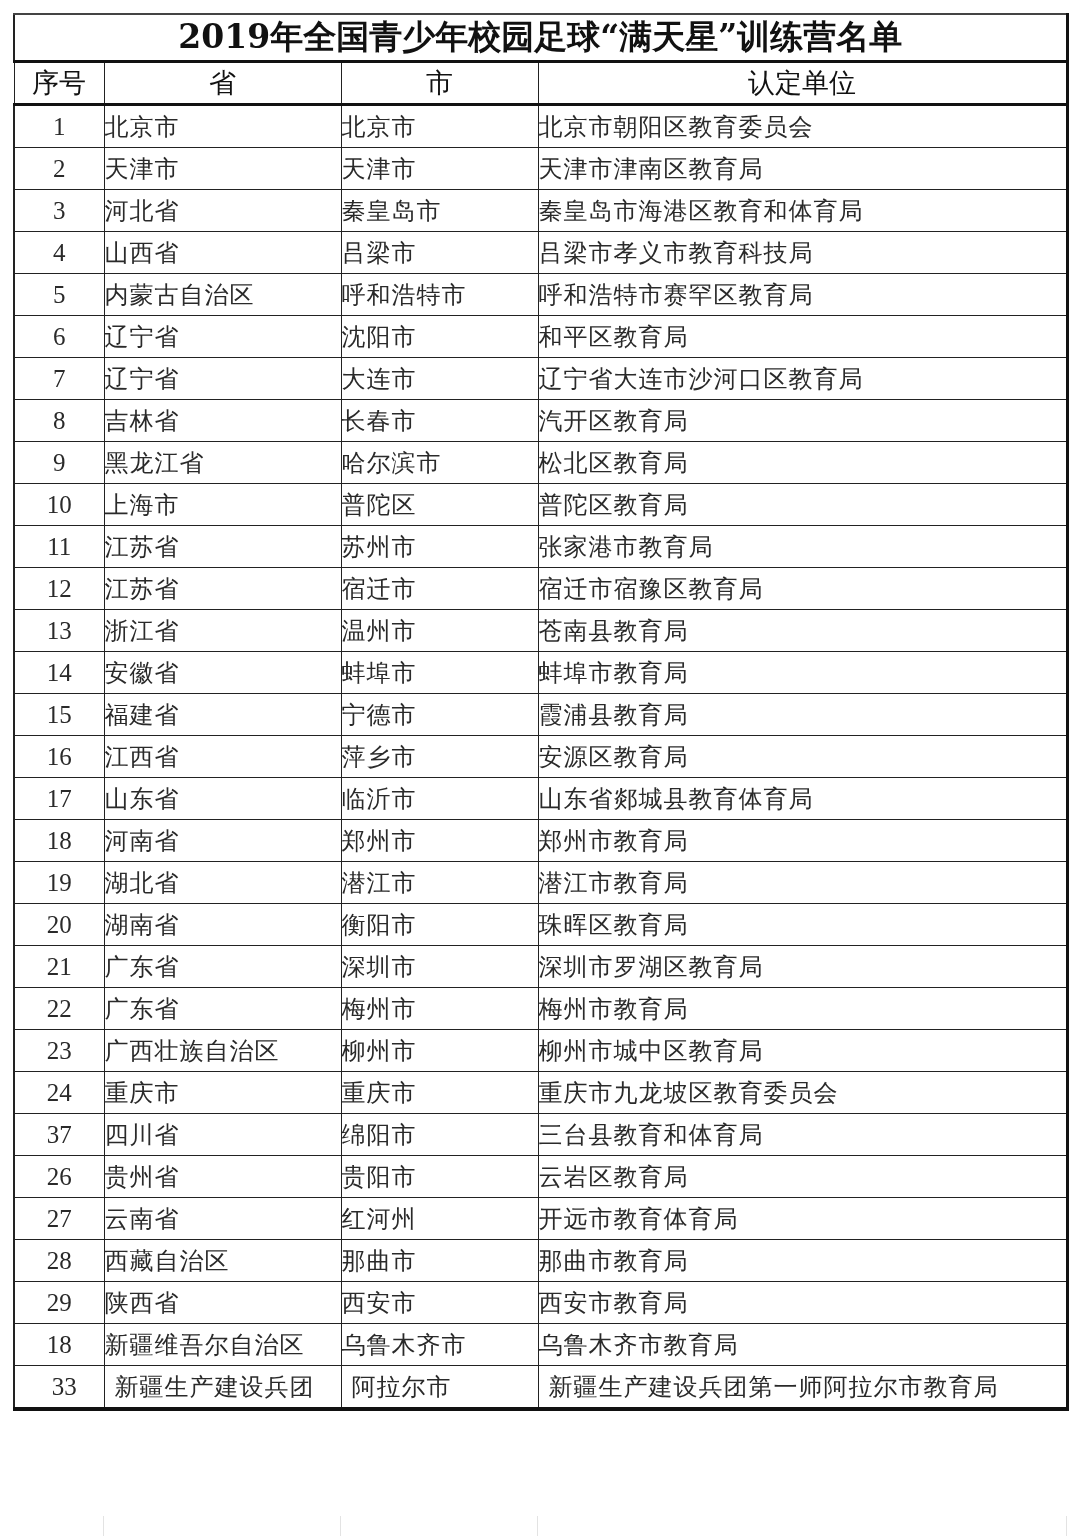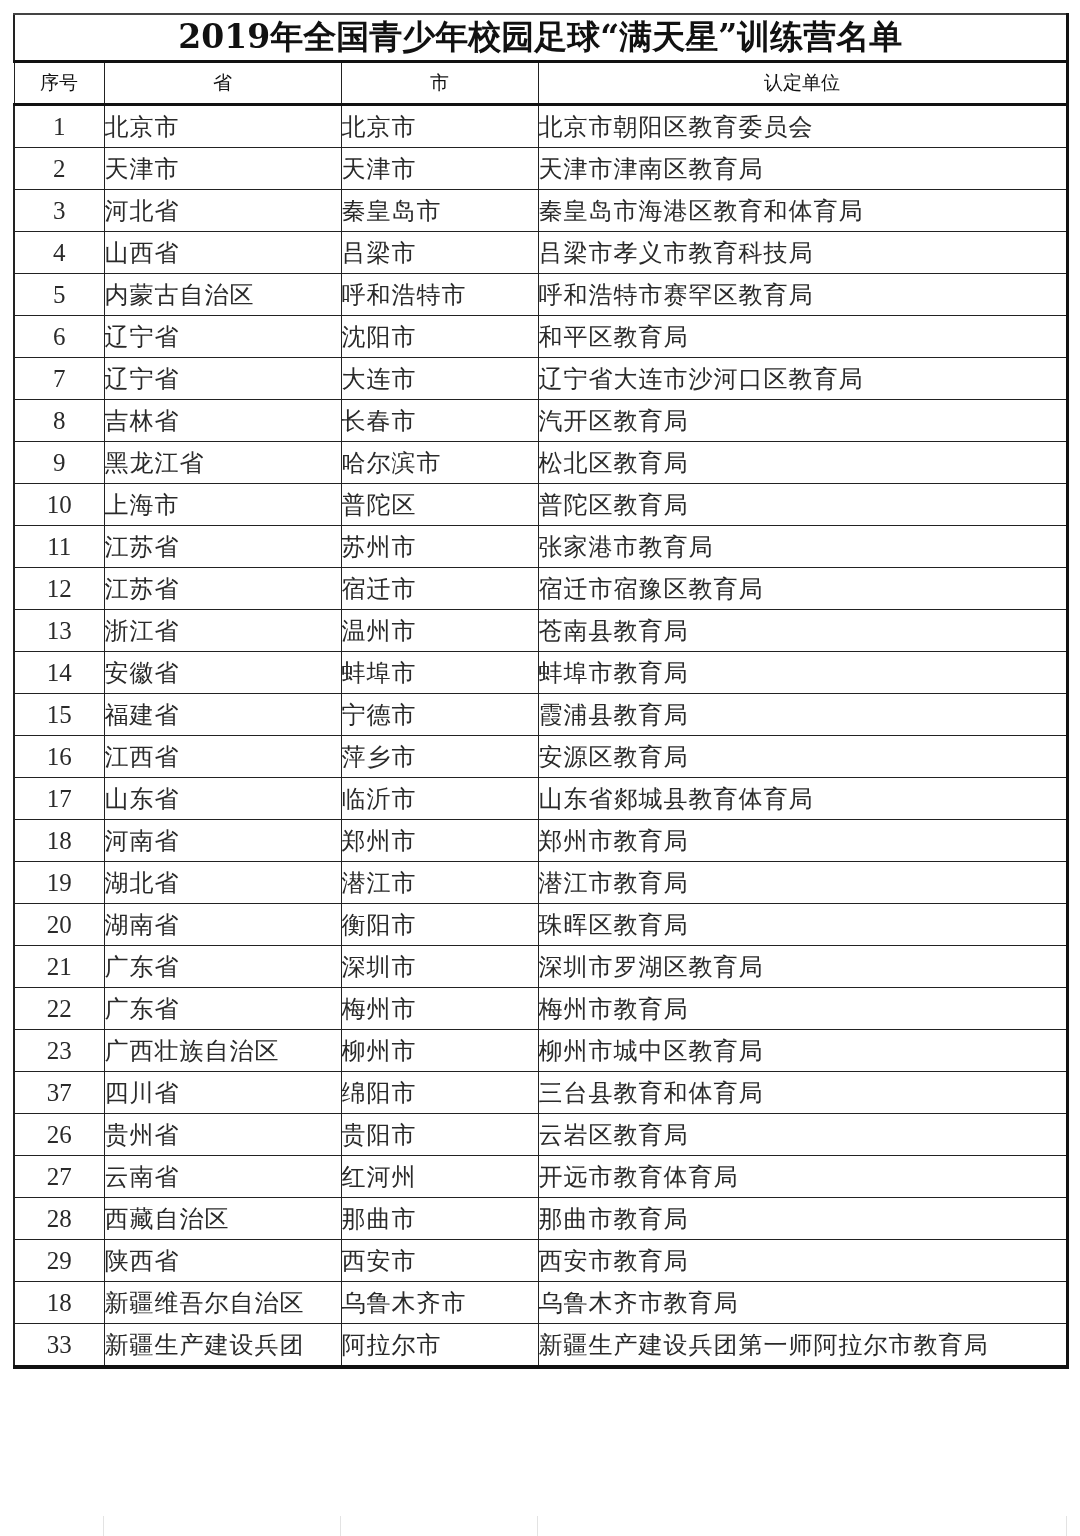--- a/index.html
+++ b/index.html
@@ -40,21 +40,21 @@
     letter-spacing: 0px;
     border-top: 2px solid #444 !important;
     border-left: 2px solid #222 !important;
     border-right: 3px solid #111 !important;
     border-bottom: 3px solid #111 !important;
     color: #111;
   }
   .head-cell {
     height: 40px;
     text-align: center;
-    font-size: 19px;
+    font-size: 27px;
     font-weight: normal;
     border-bottom: 3px solid #111 !important;
     color: #111;
   }
   .row td {
     height: 41px;
     font-size: 24px;
     color: #2a2a2a;
   }
   td.num {
@@ -68,20 +68,21 @@
     letter-spacing: 1px;
   }
   td.last-col {
     border-right: 3px solid #111 !important;
   }
   td.first-col {
     border-left: 2px solid #222 !important;
   }
   tr.last-row td {
     border-bottom: 4px solid #111 !important;
+    padding-left: 10px;
   }
   .ghost-lines {
     position: absolute;
     top: 1516px;
     left: 13px;
     width: 1053px;
     height: 20px;
   }
   .ghost-lines span {
     position: absolute;
@@ -247,20 +248,26 @@
           <td class="txt">梅州市</td>
           <td class="txt last-col">梅州市教育局</td>
         </tr>
         <tr class="row">
           <td class="num first-col">23</td>
           <td class="txt">广西壮族自治区</td>
           <td class="txt">柳州市</td>
           <td class="txt last-col">柳州市城中区教育局</td>
         </tr>
         <tr class="row">
+          <td class="num first-col">24</td>
+          <td class="txt">重庆市</td>
+          <td class="txt">重庆市</td>
+          <td class="txt last-col">重庆市九龙坡区教育委员会</td>
+        </tr>
+        <tr class="row">
           <td class="num first-col">37</td>
           <td class="txt">四川省</td>
           <td class="txt">绵阳市</td>
           <td class="txt last-col">三台县教育和体育局</td>
         </tr>
         <tr class="row">
           <td class="num first-col">26</td>
           <td class="txt">贵州省</td>
           <td class="txt">贵阳市</td>
           <td class="txt last-col">云岩区教育局</td>

